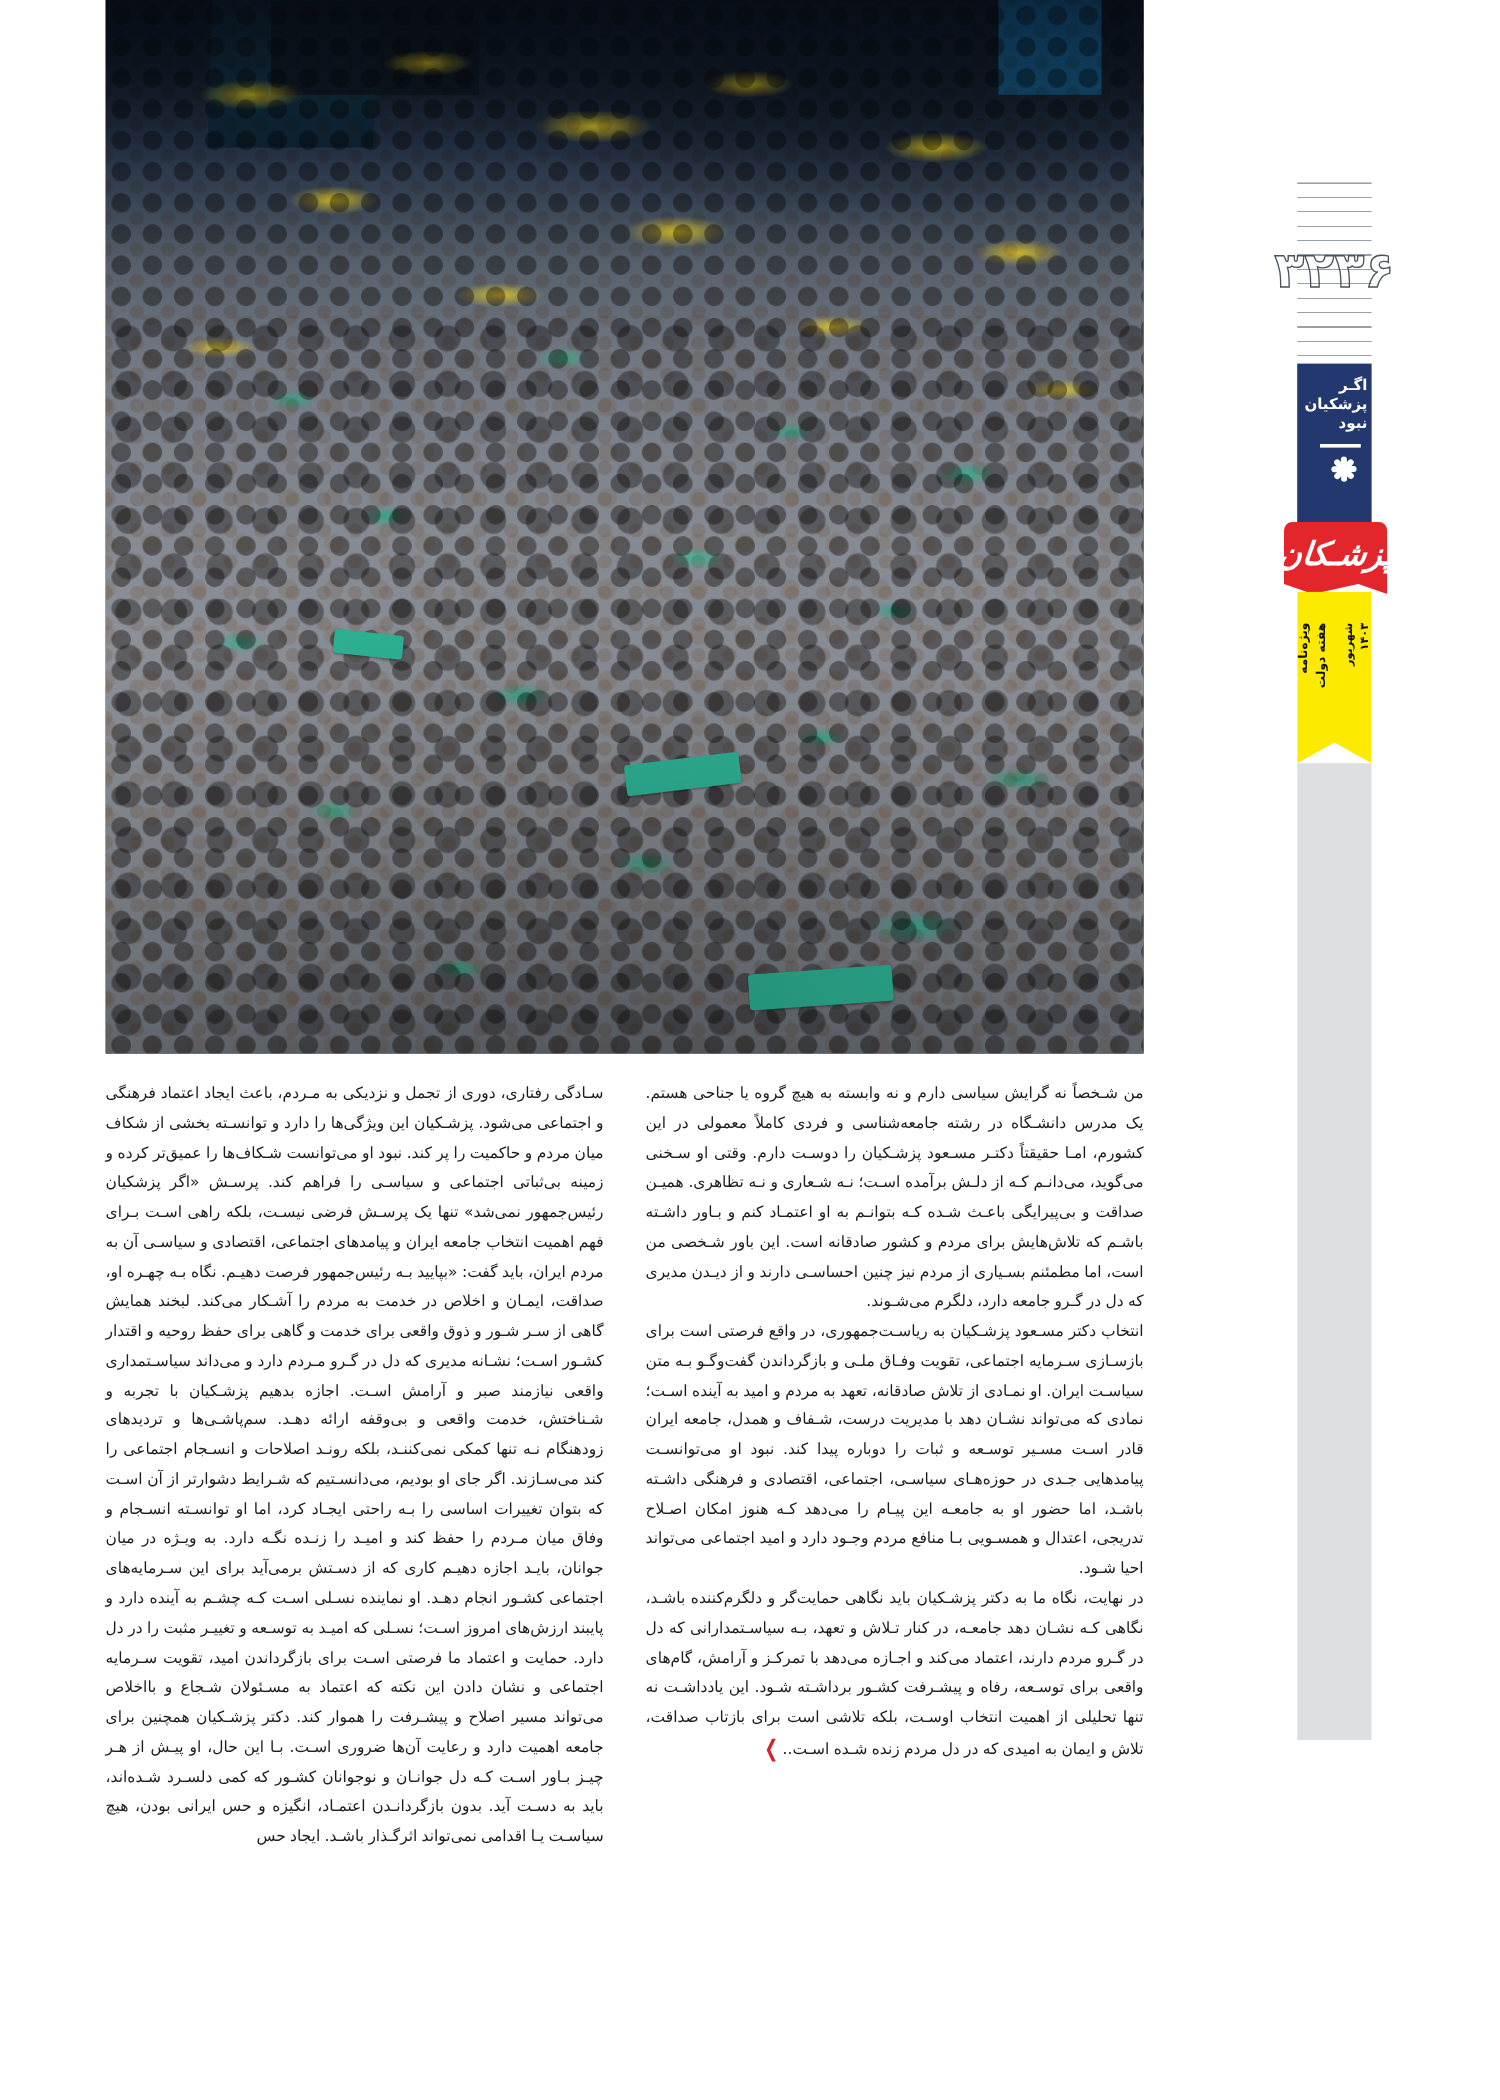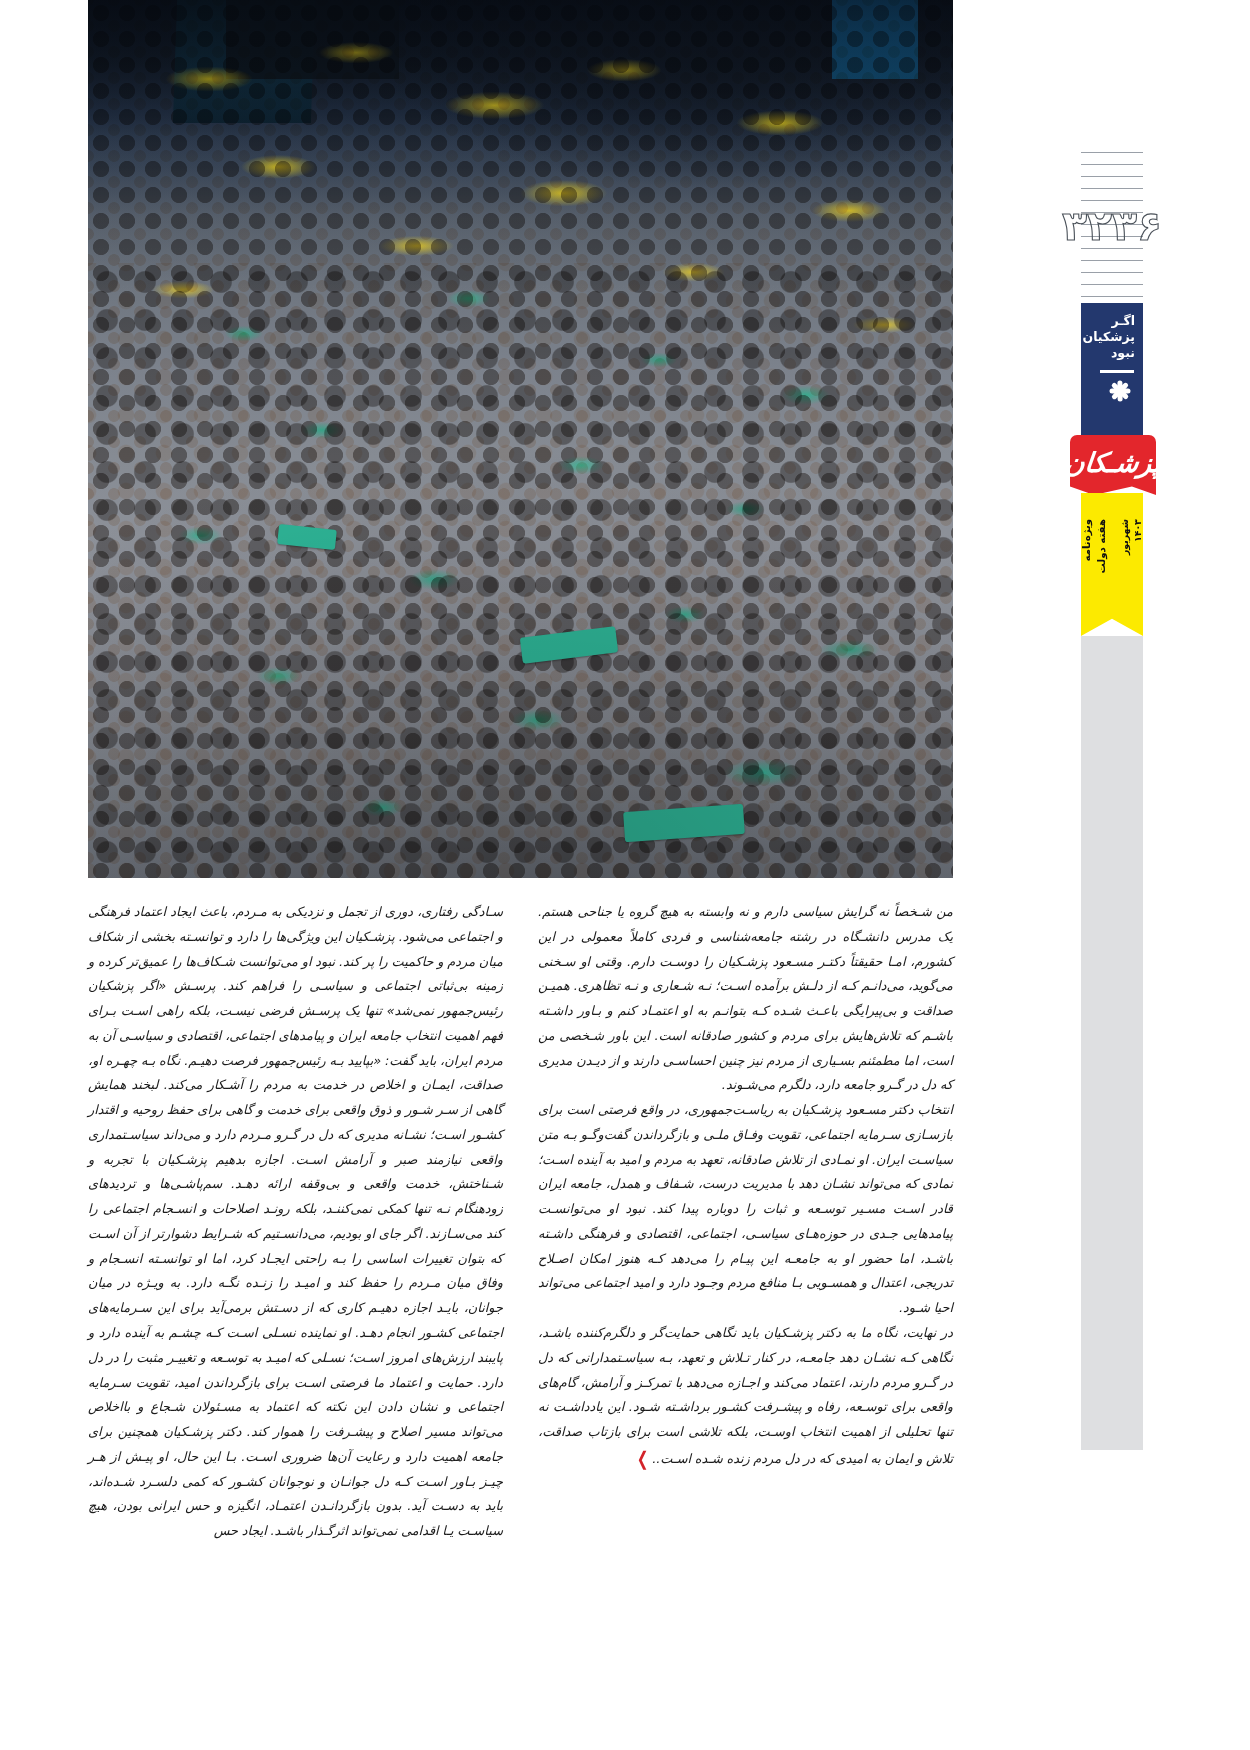--- a/index.html
+++ b/index.html
@@ -154,21 +154,20 @@
 
   
   .copy {
     position: absolute;
     left: 88px;
     top: 900px;
     width: 865px;
     display: flex;
     flex-direction: row-reverse;
     gap: 35px;
-    font-style: italic;
   }
   .col {
     flex: 1 1 0;
     font-size: 12.9px;
     line-height: 1.92;
     color: #1b1b1b;
     text-align: justify;
     text-align-last: right;
     direction: rtl;
     word-spacing: -0.5px;
@@ -237,20 +236,21 @@
   .blue-box {
     position: absolute;
     right: 0;
     top: 303px;
     width: 62px;
     height: 134px;
     background: #23386e;
     color: #ffffff;
     display: flex;
     flex-direction: column;
+    align-items: flex-end;
     padding: 10px 8px 8px 6px;
     box-sizing: border-box;
   }
   .blue-title {
     font-size: 12.5px;
     font-weight: 700;
     line-height: 1.28;
     text-align: right;
     letter-spacing: .3px;
     direction: rtl;

